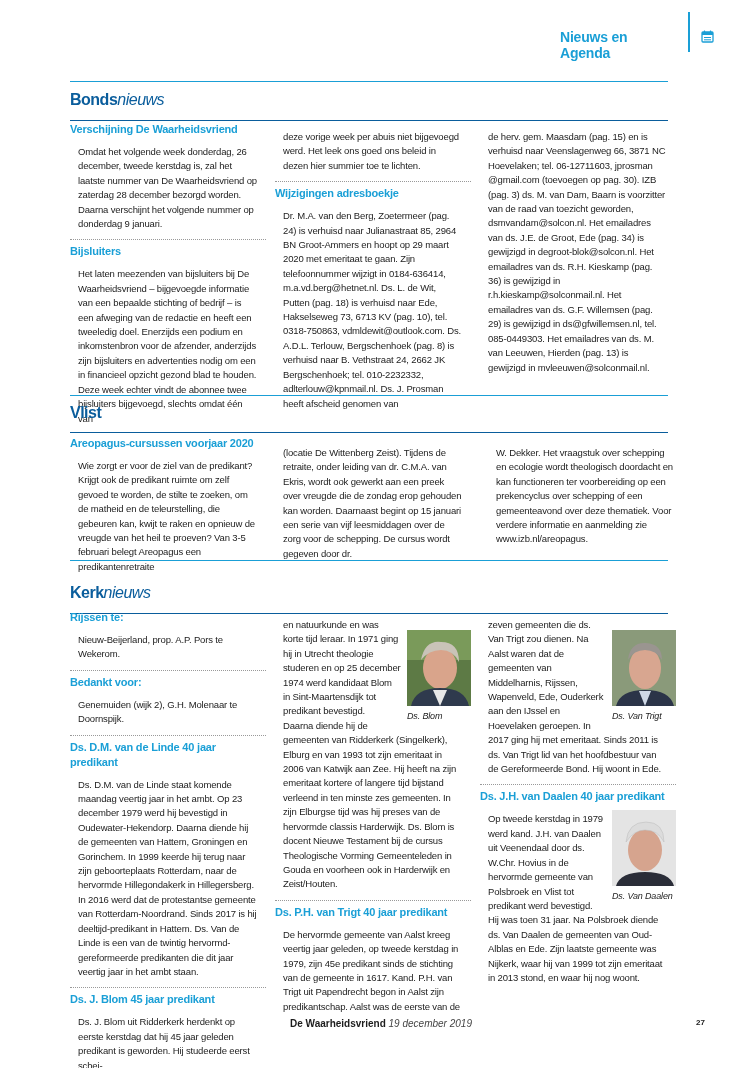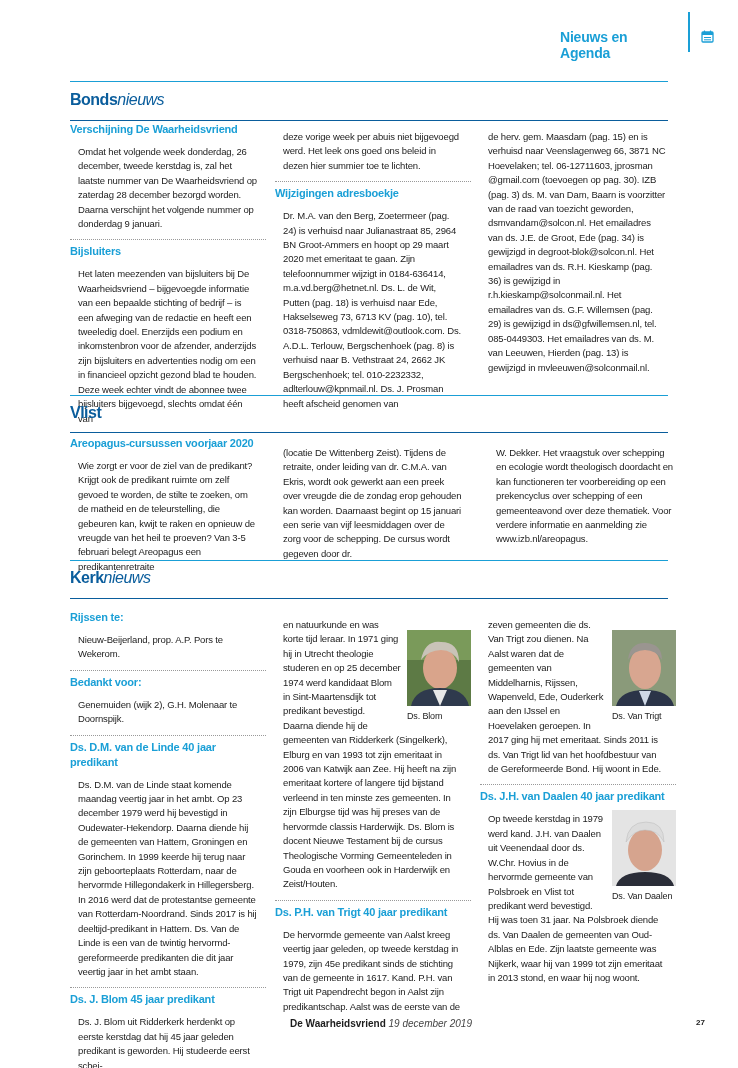--- a/index.html
+++ b/index.html
@@ -11,21 +11,21 @@
   .sec-top{height:1px;background:#1a9fd6;}
   .sec-title{font-family:"Liberation Sans",sans-serif;font-weight:bold;font-size:16px;color:#0a5d9c;letter-spacing:-0.5px;line-height:30px;height:30px;}
   .sec-title i{font-weight:normal;font-style:italic;}
   .sec-bot{height:1px;background:#0a5d9c;}
   .col{position:absolute;width:196px;font-family:"Liberation Sans",sans-serif;font-size:9.5px;line-height:14.4px;letter-spacing:-0.15px;}
   .col p{margin:8px;}
   .h{font-family:"Liberation Sans",sans-serif;font-weight:bold;color:#1a9fd6;font-size:11px;line-height:15px;letter-spacing:-0.2px;}
   .sep{border-top:1px dotted #999;margin:5px 0 4px 0;height:0;}
   .photo{float:right;width:64px;height:76px;margin:4px 0 4px 6px;position:relative;}
   .photo .img{width:64px;height:76px;}
-  .cap{float:right;clear:right;width:64px;font-size:9px;margin-left:12px;line-height:12px;}
+  .cap{float:right;clear:right;width:64px;font-style:italic;font-size:9px;margin-left:12px;line-height:12px;}
   .footer{position:absolute;top:1018px;left:290px;font-family:"Liberation Sans",sans-serif;font-size:10px;}
   .footer b{font-weight:bold;}
   .footer i{font-style:italic;color:#444;}
   .pagenum{position:absolute;top:1018px;left:696px;font-family:"Liberation Sans",sans-serif;font-size:8px;font-weight:bold;}
 </style>
 </head>
 <body>
 
 <div class="hdr-label">Nieuws en Agenda</div>
 <div class="hdr-bar"></div>
@@ -72,21 +72,21 @@
 </div>
 <div class="col" style="left:275px;top:438px;">
   <p>(locatie De Wittenberg Zeist). Tijdens de retraite, onder leiding van dr. C.M.A. van Ekris, wordt ook gewerkt aan een preek over vreugde die de zondag erop gehouden kan worden. Daarnaast begint op 15 januari een serie van vijf leesmiddagen over de zorg voor de schepping. De cursus wordt gegeven door dr.</p>
 </div>
 <div class="col" style="left:488px;top:438px;">
   <p>W. Dekker. Het vraagstuk over schepping en ecologie wordt theologisch doordacht en kan functioneren ter voorbereiding op een prekencyclus over schepping of een gemeenteavond over deze thematiek. Voor verdere informatie en aanmelding zie www.izb.nl/areopagus.</p>
 </div>
 
 <div class="section" style="top:560px;">
   <div class="sec-top"></div>
-  <div class="sec-title" style="margin-top:2px;"><span>Kerk</span><i>nieuws</i></div>
+  <div class="sec-title" style="margin-top:17px;"><span>Kerk</span><i>nieuws</i></div>
   <div class="sec-bot" style="margin-top:5px;"></div>
 </div>
 
 <div class="col" style="left:70px;top:610px;">
   <div class="h">Rijssen te:</div>
   <p>Nieuw-Beijerland, prop. A.P. Pors te Wekerom.</p>
   <div class="sep"></div>
   <div class="h">Bedankt voor:</div>
   <p>Genemuiden (wijk 2), G.H. Molenaar te Doornspijk.</p>
   <div class="sep"></div>

